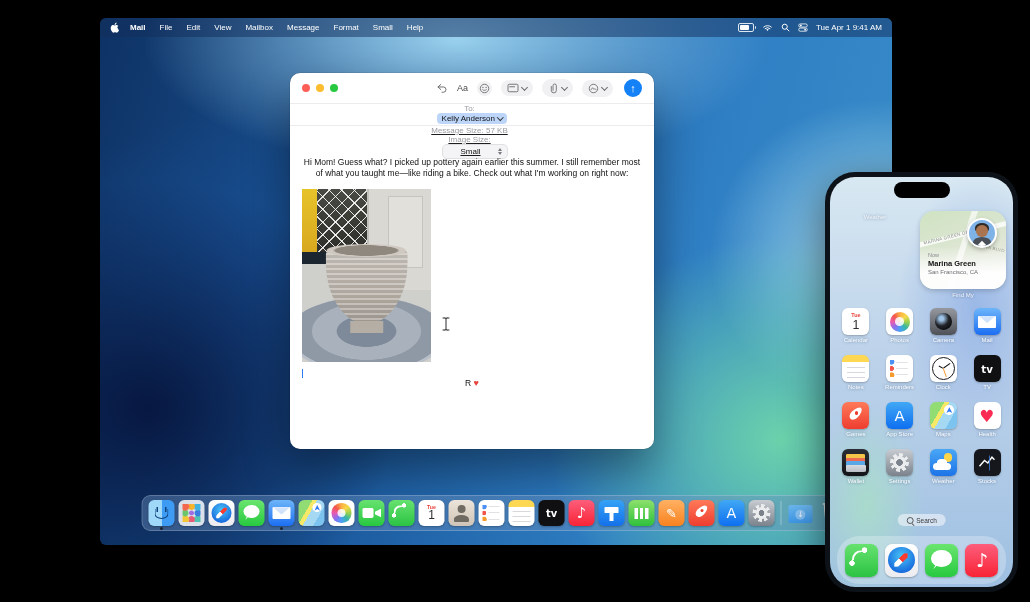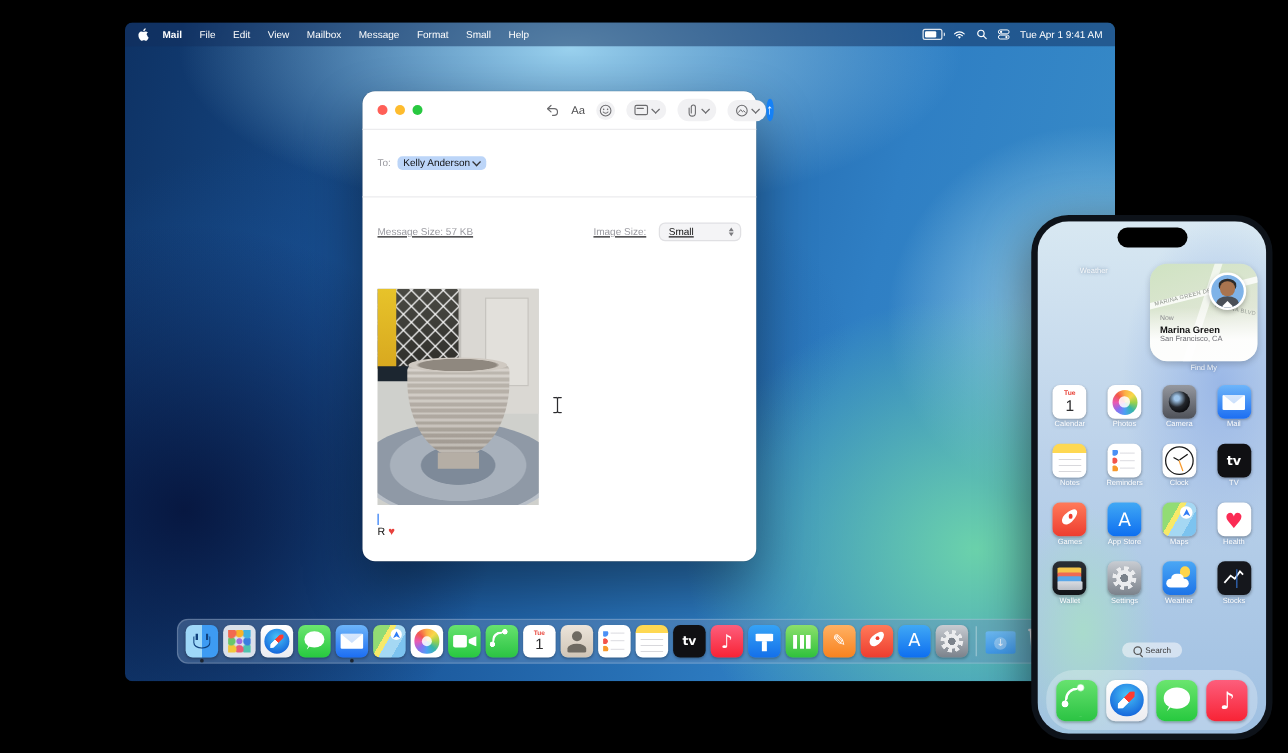--- a/index.html
+++ b/index.html
@@ -20,35 +20,35 @@
   .menubar .apple{display:flex;align-items:center;margin-right:4px;}
   .mi{padding:0 7px;white-space:nowrap;}
   .mi.active{font-weight:700;}
   .mb-right{margin-left:auto;display:flex;align-items:center;gap:8px;}
   .mb-right svg{display:block;}
   .batt{position:relative;width:14px;height:7px;border:1px solid rgba(255,255,255,.85);border-radius:2px;}
   .batt i{position:absolute;left:1px;top:1px;bottom:1px;width:9px;background:#fff;border-radius:1px;}
   .batt::after{content:"";position:absolute;right:-3px;top:2px;width:1.5px;height:3px;background:rgba(255,255,255,.85);border-radius:0 1px 1px 0;}
   .clock{font-size:8px;}
   
-  .mailwin{position:absolute;left:190px;top:55px;width:315px;height:376px;background:#fff;border-radius:10px;
-    box-shadow:0 22px 45px rgba(0,0,0,.4), 0 0 0 .5px rgba(0,0,0,.15);color:#1d1d1f;font-size:8px;}
+  .mailwin{position:absolute;left:190px;top:55px;width:364px;height:376px;background:#fff;border-radius:10px;
+    box-shadow:0 22px 45px rgba(0,0,0,.4), 0 0 0 .5px rgba(0,0,0,.15);color:#1d1d1f;font-size:8px;text-align:center;}
   .titlebar{height:30px;display:flex;align-items:center;padding:0 12px;}
   .lights{display:flex;gap:6px;}
   .light{width:8px;height:8px;border-radius:50%;}
   .l-red{background:#ff5f57}.l-yel{background:#febc2e}.l-grn{background:#28c840}
   .tb-icons{display:flex;align-items:center;gap:9px;margin-left:98px;color:#5f6368;}
   .tb-icons svg{display:block;}
   .pill{display:flex;align-items:center;gap:3px;background:#f1f1f3;border-radius:9px;padding:3px 6px;}
   .pill.round{border-radius:50%;padding:2px;}
   .fmt{font-size:9px;color:#4c4c4e;letter-spacing:0;}
   .chev{width:4px;height:4px;border-right:1px solid #6b6b6e;border-bottom:1px solid #6b6b6e;transform:rotate(45deg);margin-top:-2px;}
   .send{margin-left:auto;width:18px;height:18px;border-radius:50%;background:#1581f7;color:#fff;display:flex;
     align-items:center;justify-content:center;font-size:11px;line-height:1;}
-  .frow{display:flex;align-items:center;height:21px;padding:16px 12px;border-top:1px solid #ececee;}
+  .frow{display:flex;align-items:center;height:21px;padding:0 12px;border-top:1px solid #ececee;flex-direction:column;}
   .flabel{color:#9a9aa0;margin-right:5px;}
   .token{display:flex;align-items:center;gap:3px;background:#bcd5f8;border-radius:4px;padding:1px 5px;color:#111;}
   .token .chev{border-color:#333;width:3.5px;height:3.5px;}
   .sizerow{height:23px;text-decoration:underline;}
   .sizerow .spacer{flex:1;}
   .select{display:flex;align-items:center;background:#f4f4f6;border:1px solid #e0e0e3;border-radius:5px;
     padding:2px 5px 2px 7px;margin-left:5px;min-width:52px;color:#111;}
   .select .val{flex:1;}
   .steppers{display:flex;flex-direction:column;gap:1px;margin-left:6px;}
   .steppers b{width:0;height:0;border-left:2.5px solid transparent;border-right:2.5px solid transparent;}
@@ -368,20 +368,21 @@
         <span class="select">
           <span class="val">Small</span>
           <span class="steppers">
               <b class="up"></b>
               <b class="dn"></b>
             </span>
         </span>
       </div>
 
       <div class="mbody">
+        <div>Hi Mom! Guess what? I picked up pottery again earlier this summer. I still remember most of what you taught me—like riding a bike. Check out what I'm working on right now:</div>
         <div class="photo">
           <div class="ph-window"></div>
           <div class="ph-stained"></div>
           <div class="ph-wall"></div>
           <div class="ph-door"></div>
           <div class="ph-shelf"></div>
           <div class="ph-wheel"></div>
           <div class="ph-bowl"></div>
           <div class="ph-foot"></div>
         </div>

